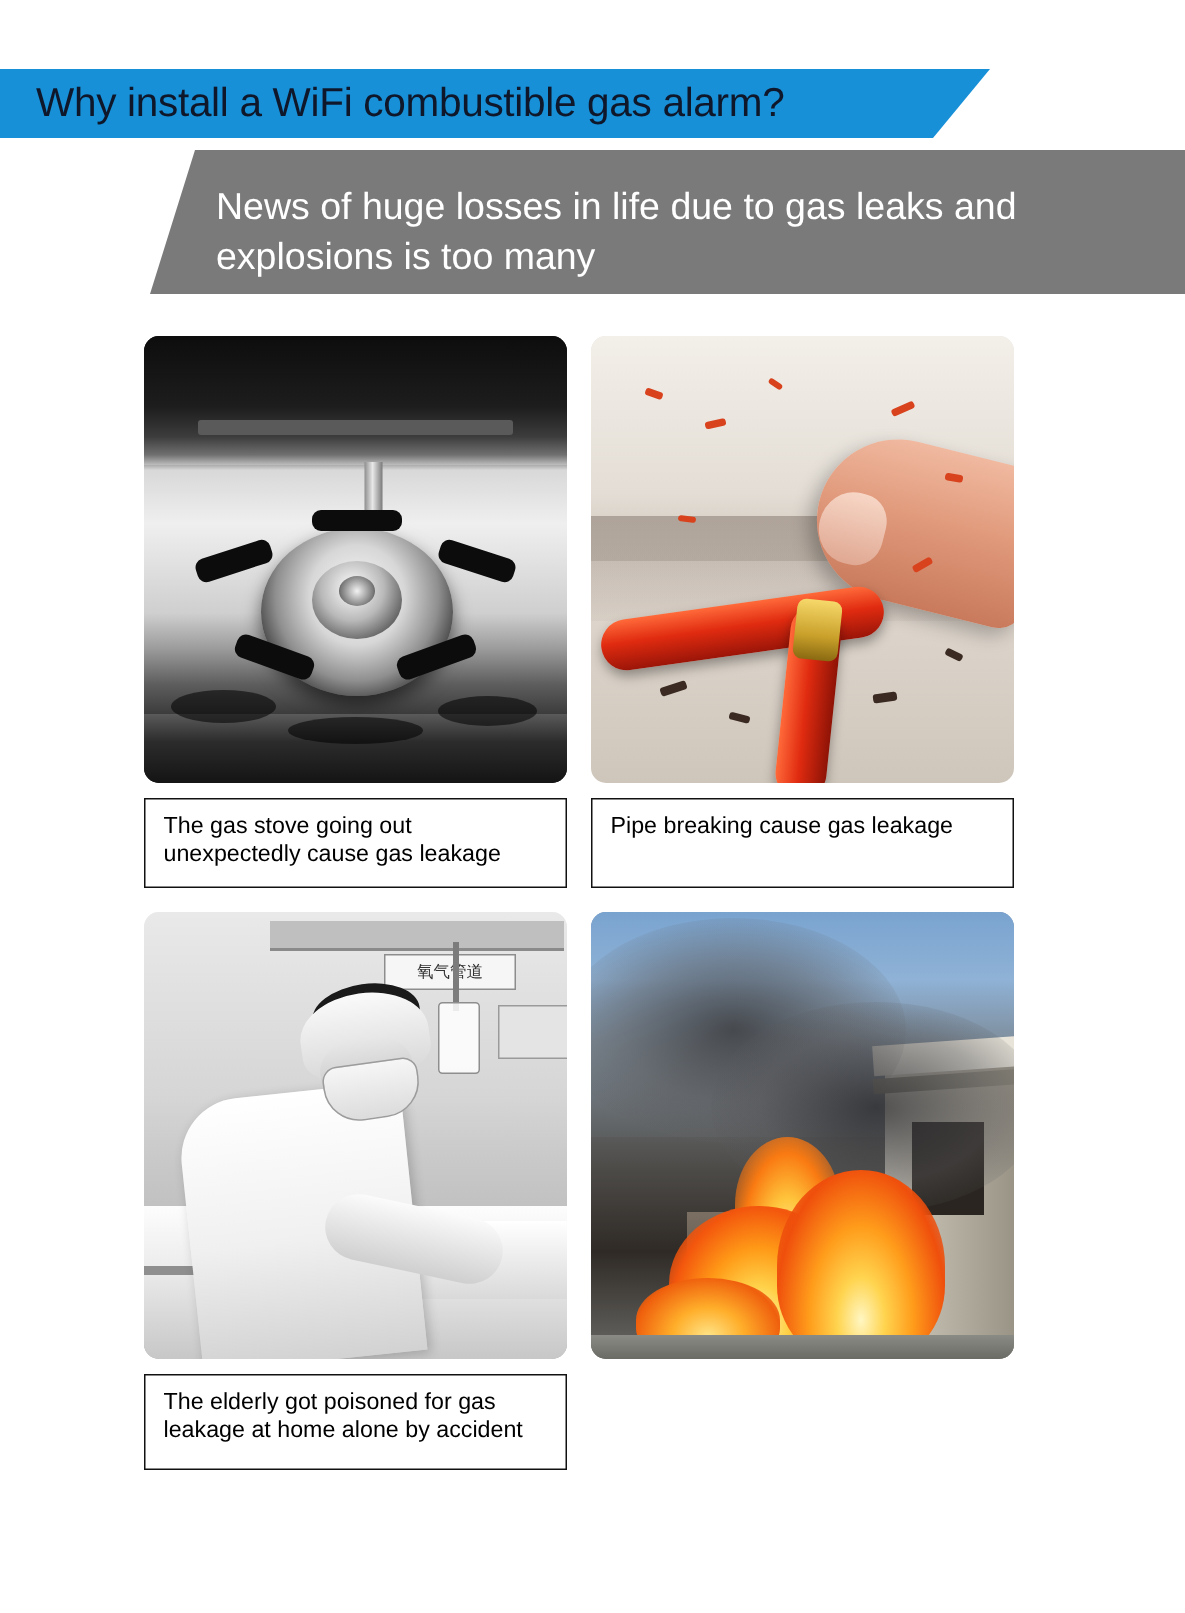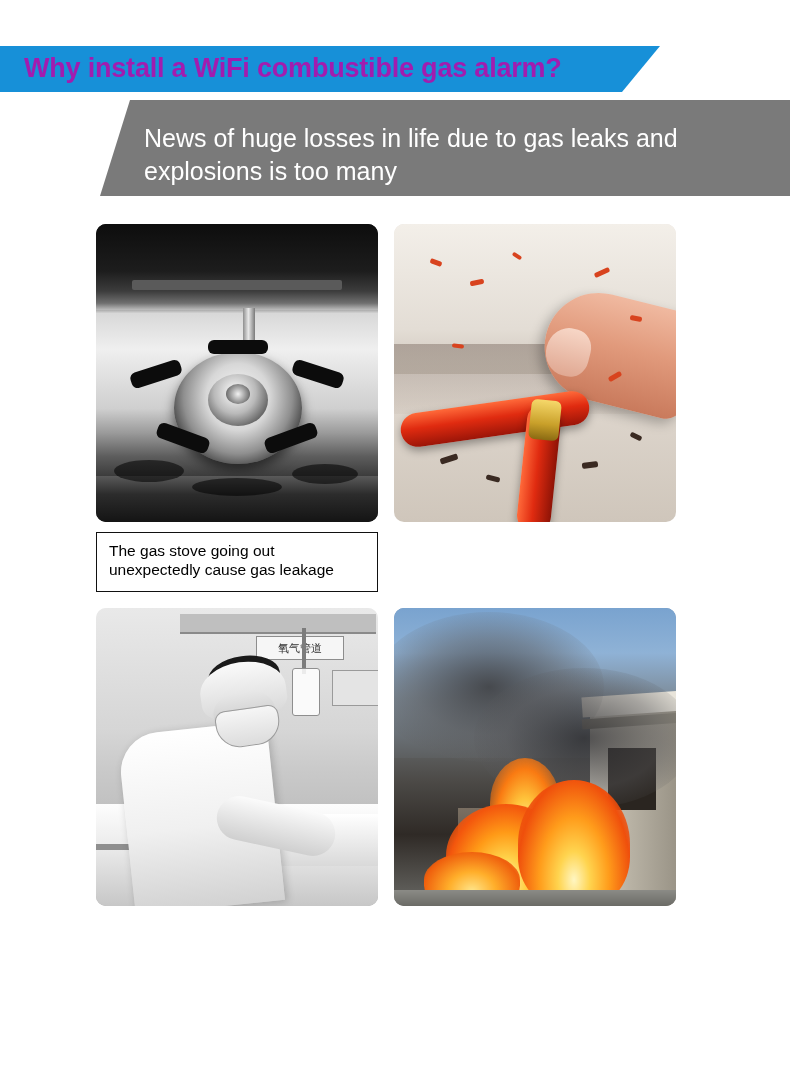--- a/index.html
+++ b/index.html
@@ -30,23 +30,23 @@
     width: 660px;
     height: 46px;
     background: #1790d8;
     
     clip-path: polygon(0 0, 660px 0, 622px 46px, 0 46px);
   }
   .banner-text {
     position: absolute;
     left: 24px;
     top: 7px;
-    color: #a21caf;
+    color: #0f172a;
     font-size: 27px;
-    font-weight: bold;
+    font-weight: normal;
     letter-spacing: -0.2px;
     white-space: nowrap;
   }
 
   
   .subbanner-wrap {
     position: absolute;
     left: 100px;
     top: 100px;
     width: 690px;
@@ -419,20 +419,21 @@
         <div class="speck" style="left:118px; top:30px;  width:10px; height:4px; transform:rotate(34deg);"></div>
         <div class="speck" style="left:200px; top:46px;  width:16px; height:5px; transform:rotate(-24deg);"></div>
         <div class="speck" style="left:236px; top:92px;  width:12px; height:5px; transform:rotate(10deg);"></div>
         <div class="speck" style="left:214px; top:150px; width:14px; height:5px; transform:rotate(-30deg);"></div>
         <div class="speck" style="left:58px;  top:120px; width:12px; height:4px; transform:rotate(8deg);"></div>
         <div class="dark" style="left:46px;  top:232px; width:18px; height:6px; transform:rotate(-18deg);"></div>
         <div class="dark" style="left:92px;  top:252px; width:14px; height:5px; transform:rotate(14deg);"></div>
         <div class="dark" style="left:188px; top:238px; width:16px; height:6px; transform:rotate(-8deg);"></div>
         <div class="dark" style="left:236px; top:210px; width:12px; height:5px; transform:rotate(26deg);"></div>
       </div>
+      <div class="caption">Pipe breaking cause gas leakage</div>
     </div>
 
   </div>
 
   <div class="row row-2">
 
     <div class="cell">
       <div class="photo p3">
         <div class="wall-top"></div>
         <div class="cabinet"></div>
@@ -443,20 +444,21 @@
         <div class="bed"></div>
         <div class="bed-rail"></div>
         <div class="patient"></div>
         <div class="doctor-body"></div>
         <div class="doctor-arm"></div>
         <div class="hair"></div>
         <div class="cap"></div>
         <div class="face"></div>
         <div class="mask"></div>
       </div>
+      <div class="caption cap-tall">The elderly got poisoned for gas leakage at home alone by accident</div>
     </div>
 
     <div class="cell">
       <div class="photo p4">
         <div class="sky"></div>
         <div class="building"></div>
         <div class="roof"></div>
         <div class="eave"></div>
         <div class="window-dark"></div>
         <div class="wall-left"></div>

